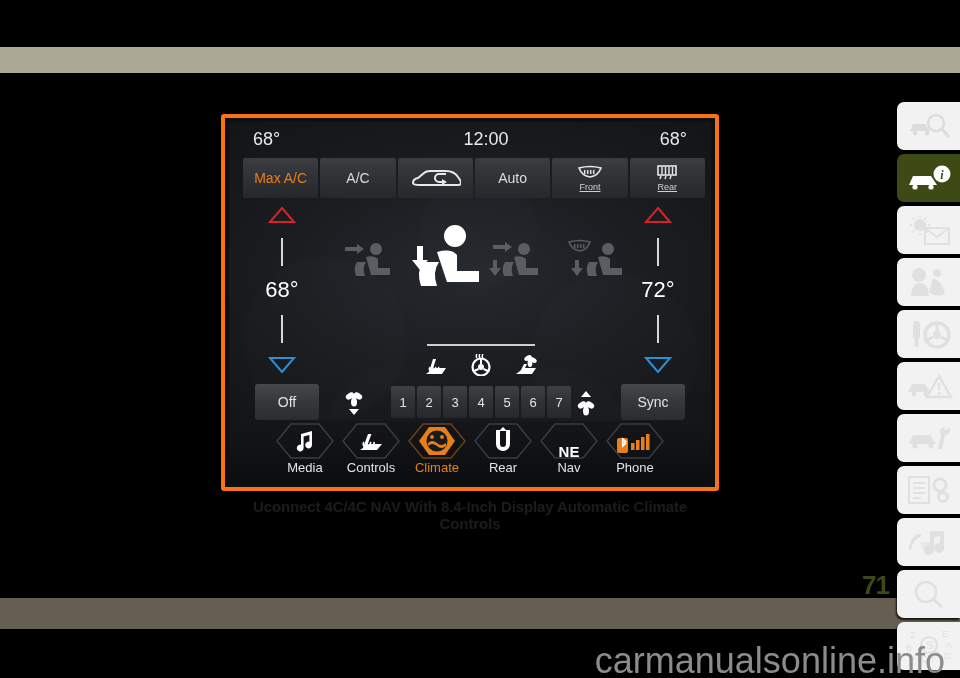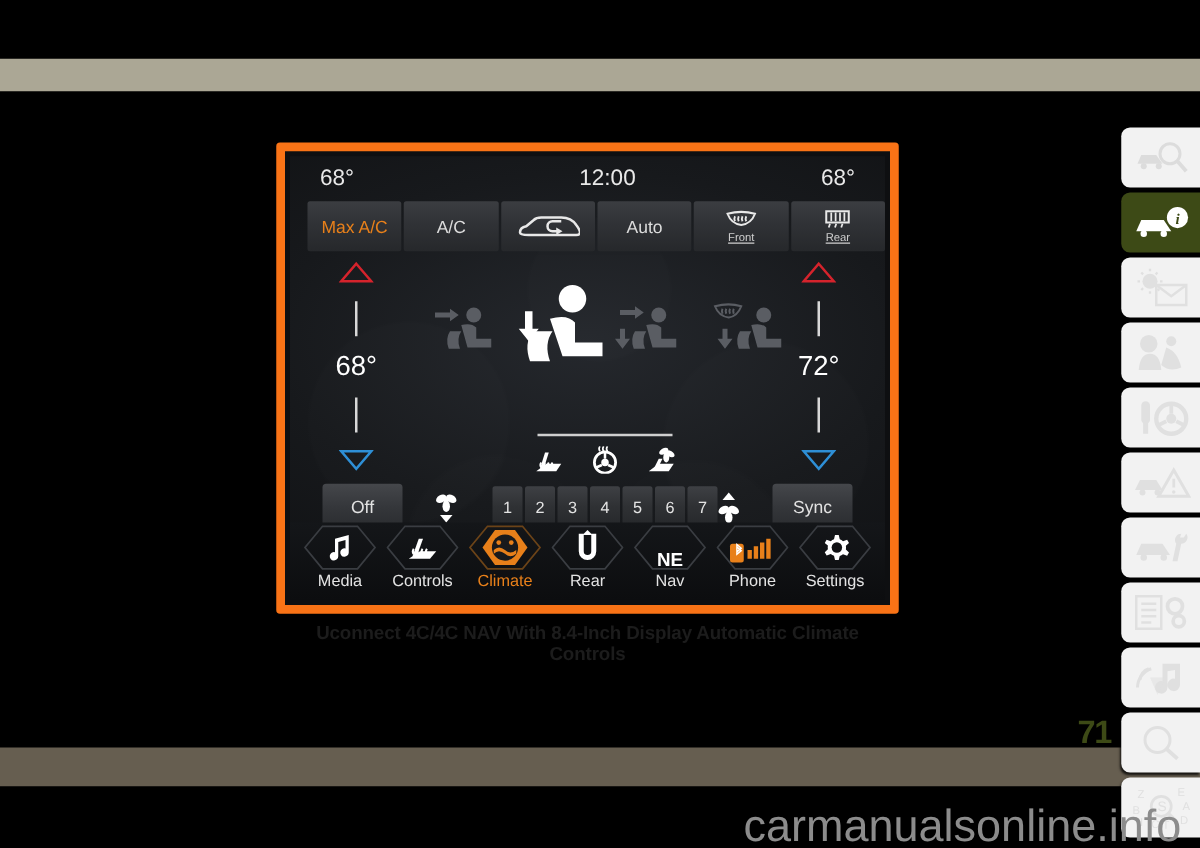--- a/index.html
+++ b/index.html
@@ -50,21 +50,21 @@
     overflow: hidden;
   }
   .tab.active { background: #3d4a16; }
   .tab svg { display: block; }
 
   
   .screen {
     position: absolute; left: 221px; top: 114px;
     width: 498px; height: 377px;
     background: #0e0f11;
-    border: 7px solid #f97316;
+    border: 4px solid #f97316;
     border-radius: 3px;
     overflow: hidden;
   }
   .screen-inner {
     position: absolute; inset: 4px;
     background:
       radial-gradient(ellipse 110% 80% at 50% 42%, #25282d 0%, #17191c 48%, #0d0e10 100%);
     overflow: hidden;
   }
   
@@ -675,34 +675,20 @@
                   <rect x="21" y="12" width="3.5" height="10"></rect>
                   <rect x="26" y="9" width="3.5" height="13"></rect>
                   <rect x="31" y="6" width="3.5" height="16"></rect>
                 </g>
               </svg>
             </div>
           </div>
           <span class="navlabel">Phone</span>
         </div>
 
-        <div class="navitem">
-          <div class="hexwrap">
-            <svg class="hexline" width="58" height="36" viewBox="0 0 58 36">
-              <path d="M15 1 L43 1 L57 18 L43 35 L15 35 L1 18 Z" fill="none" stroke="#3a3d42" stroke-width="1.4"></path>
-            </svg>
-            <div class="glyph">
-              <svg width="28" height="28" viewBox="0 0 28 28">
-                <path d="M14 1 l3 0 l.8 3.4 a10 10 0 0 1 2.6 1.5 l3.3 -1.2 l1.5 2.6 l-2.5 2.3 a10 10 0 0 1 0 3 l2.5 2.3 l-1.5 2.6 l-3.3 -1.2 a10 10 0 0 1 -2.6 1.5 L17 21 l-3 0 l-.8 -3.4 a10 10 0 0 1 -2.6 -1.5 l-3.3 1.2 l-1.5 -2.6 l2.5 -2.3 a10 10 0 0 1 0 -3 L5.8 7.3 l1.5 -2.6 l3.3 1.2 a10 10 0 0 1 2.6 -1.5 Z" fill="#fff" transform="translate(0,3)"></path>
-                <circle cx="15.5" cy="14" r="4.2" fill="#101114"></circle>
-              </svg>
-            </div>
-          </div>
-          <span class="navlabel">Settings</span>
-        </div>
 
       </div>
     </div>
   </div>
 
   <div class="caption">Uconnect 4C/4C NAV With 8.4-Inch Display Automatic Climate Controls</div>
   <div class="page-number">71</div>
   <div class="watermark">carmanualsonline.info</div>
 
 </div>

